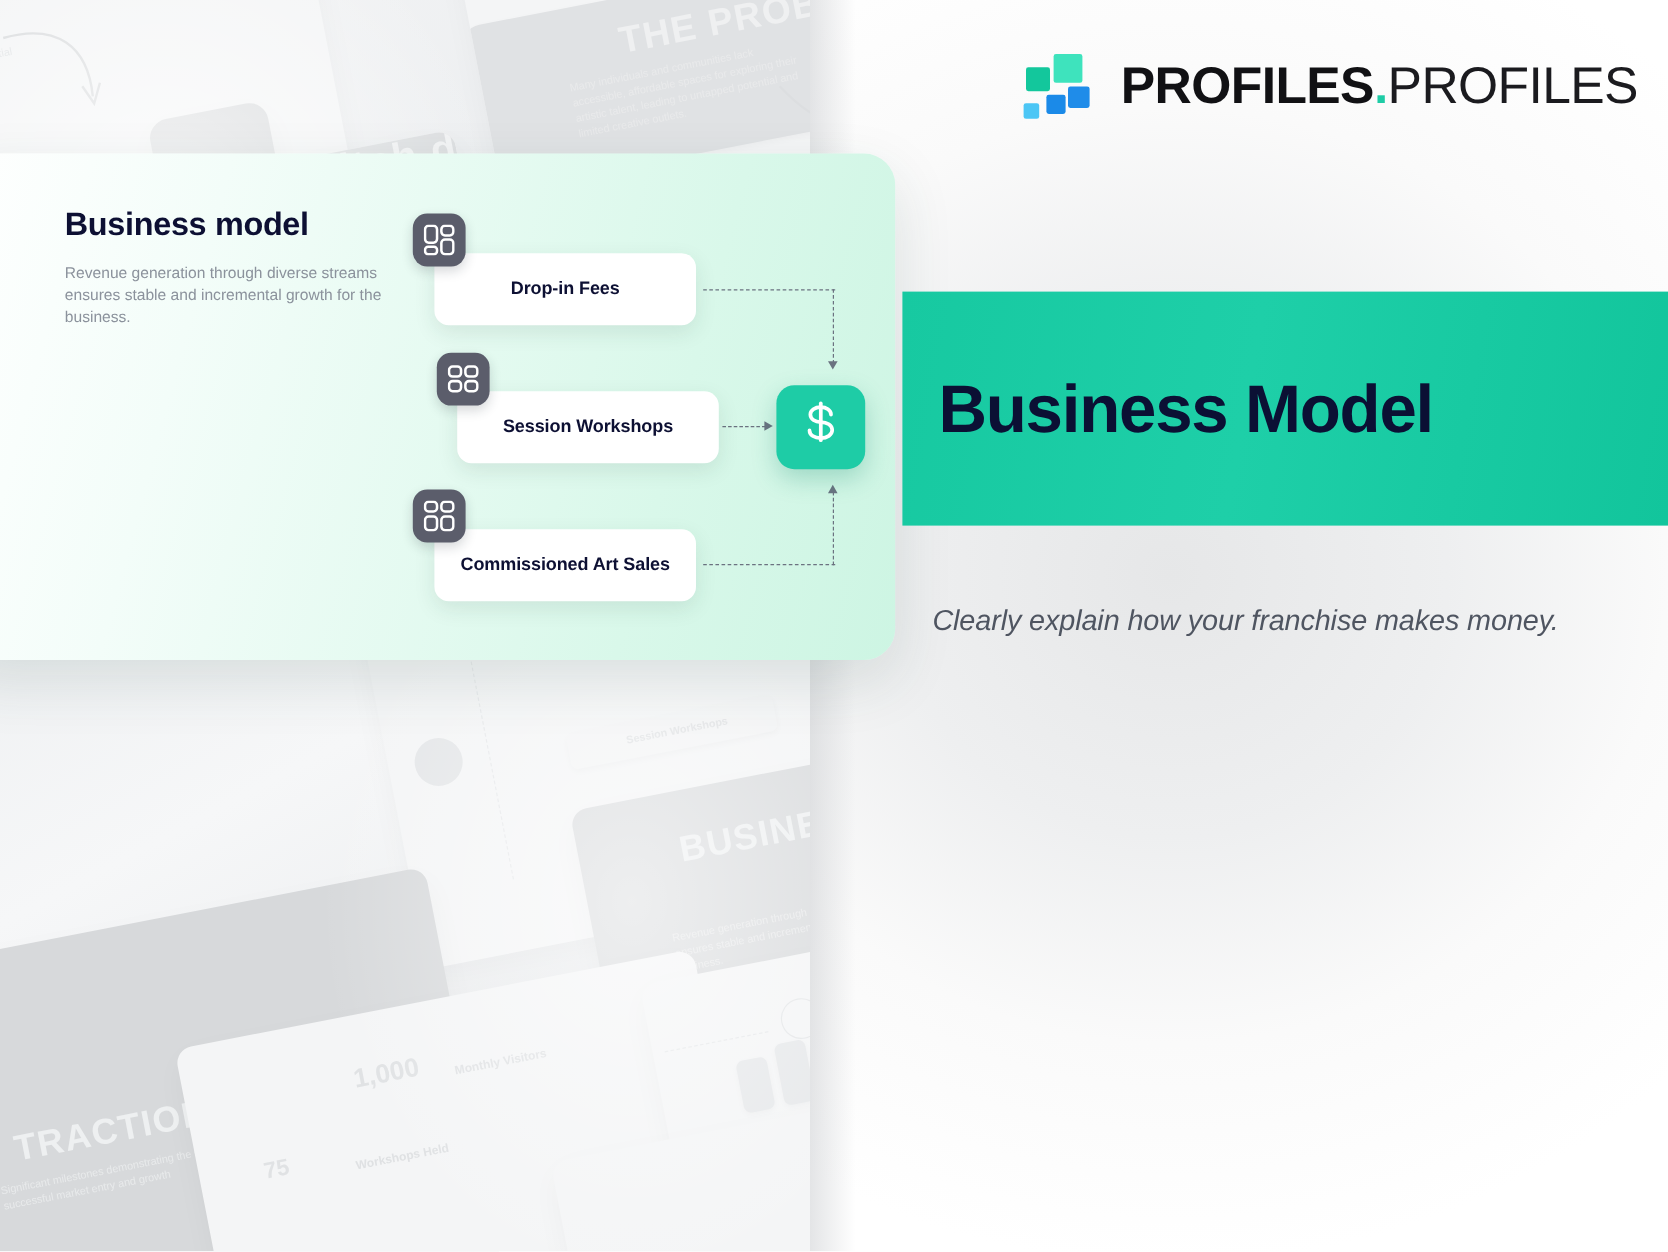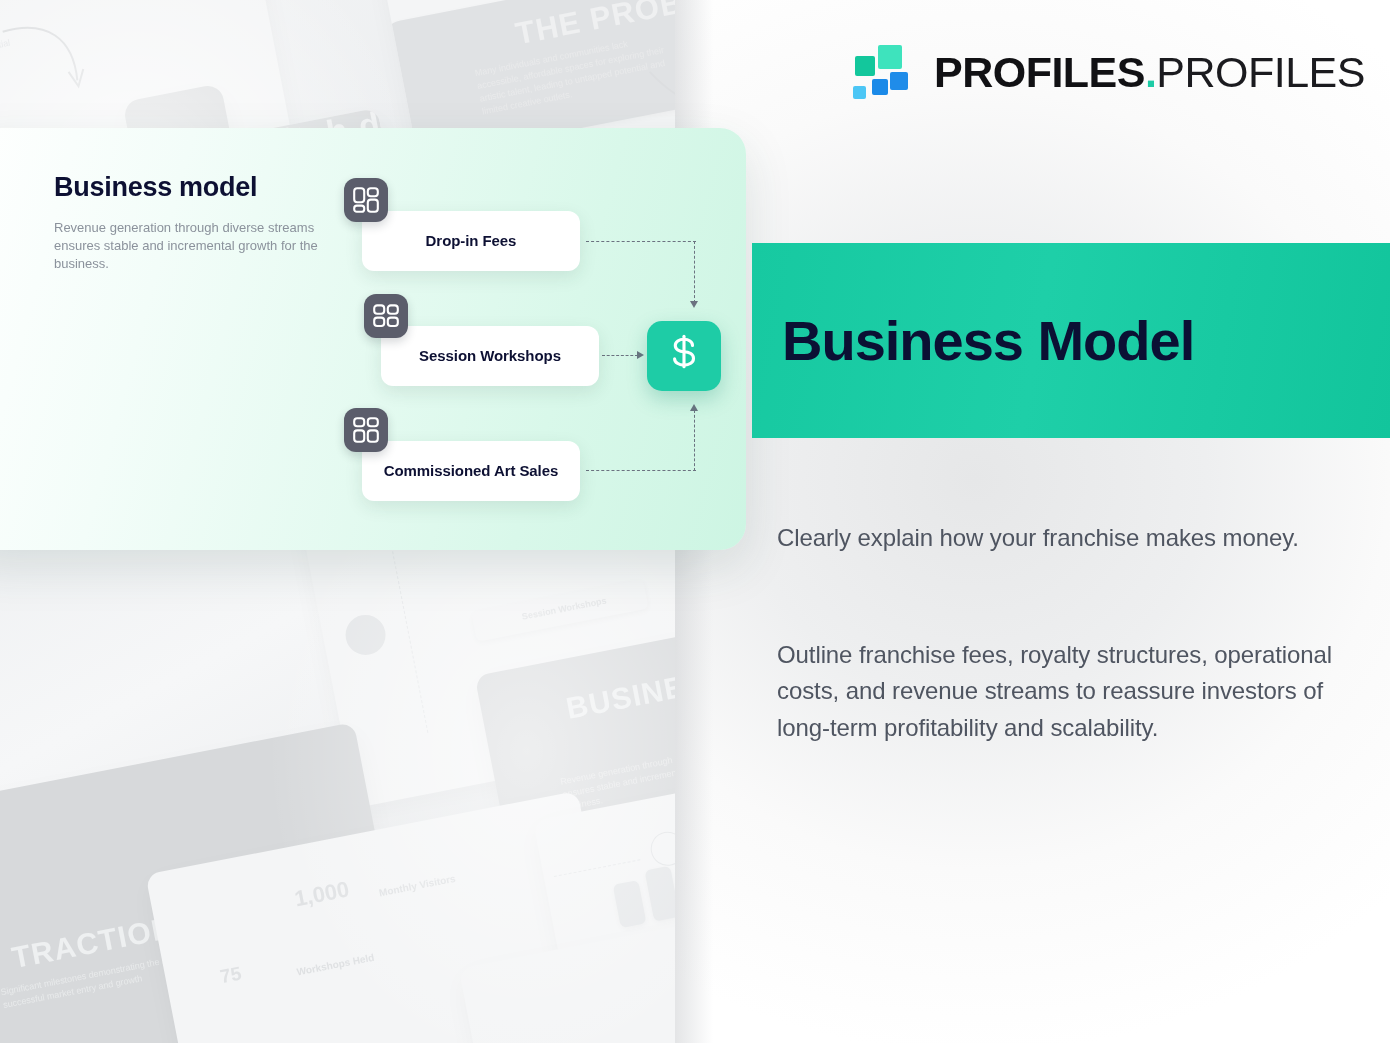--- a/index.html
+++ b/index.html
@@ -251,21 +251,21 @@
 
   .para {
     position: absolute;
     left: 777px;
     width: 570px;
     font-size: 24px;
     line-height: 1.52;
     color: #4f5561;
     letter-spacing: -.004em;
   }
-  #para-1 { top: 520px; }
+  #para-1 { top: 500px; font-style: italic; }
   #para-2 { top: 637px; }
 </style>
 </head>
 <body>
 
 <div id="stage">
 
   <div class="bg-panel">
 
     <div class="deck white" id="deck-market">
@@ -417,15 +417,14 @@
     <div class="logo-text">
       <span>PROFILES</span><span class="dot">.</span><span class="thin">PROFILES</span>
     </div>
   </div>
 
   <div class="title-banner">
     <div class="btxt">Business Model</div>
   </div>
 
   <div class="para" id="para-1">Clearly explain how your franchise makes money.</div>
-  <div class="para" id="para-2">Outline franchise fees, royalty structures, operational costs, and revenue streams to reassure investors of long-term profitability and scalability.</div>
 
 </div>
 
 </body></html>

